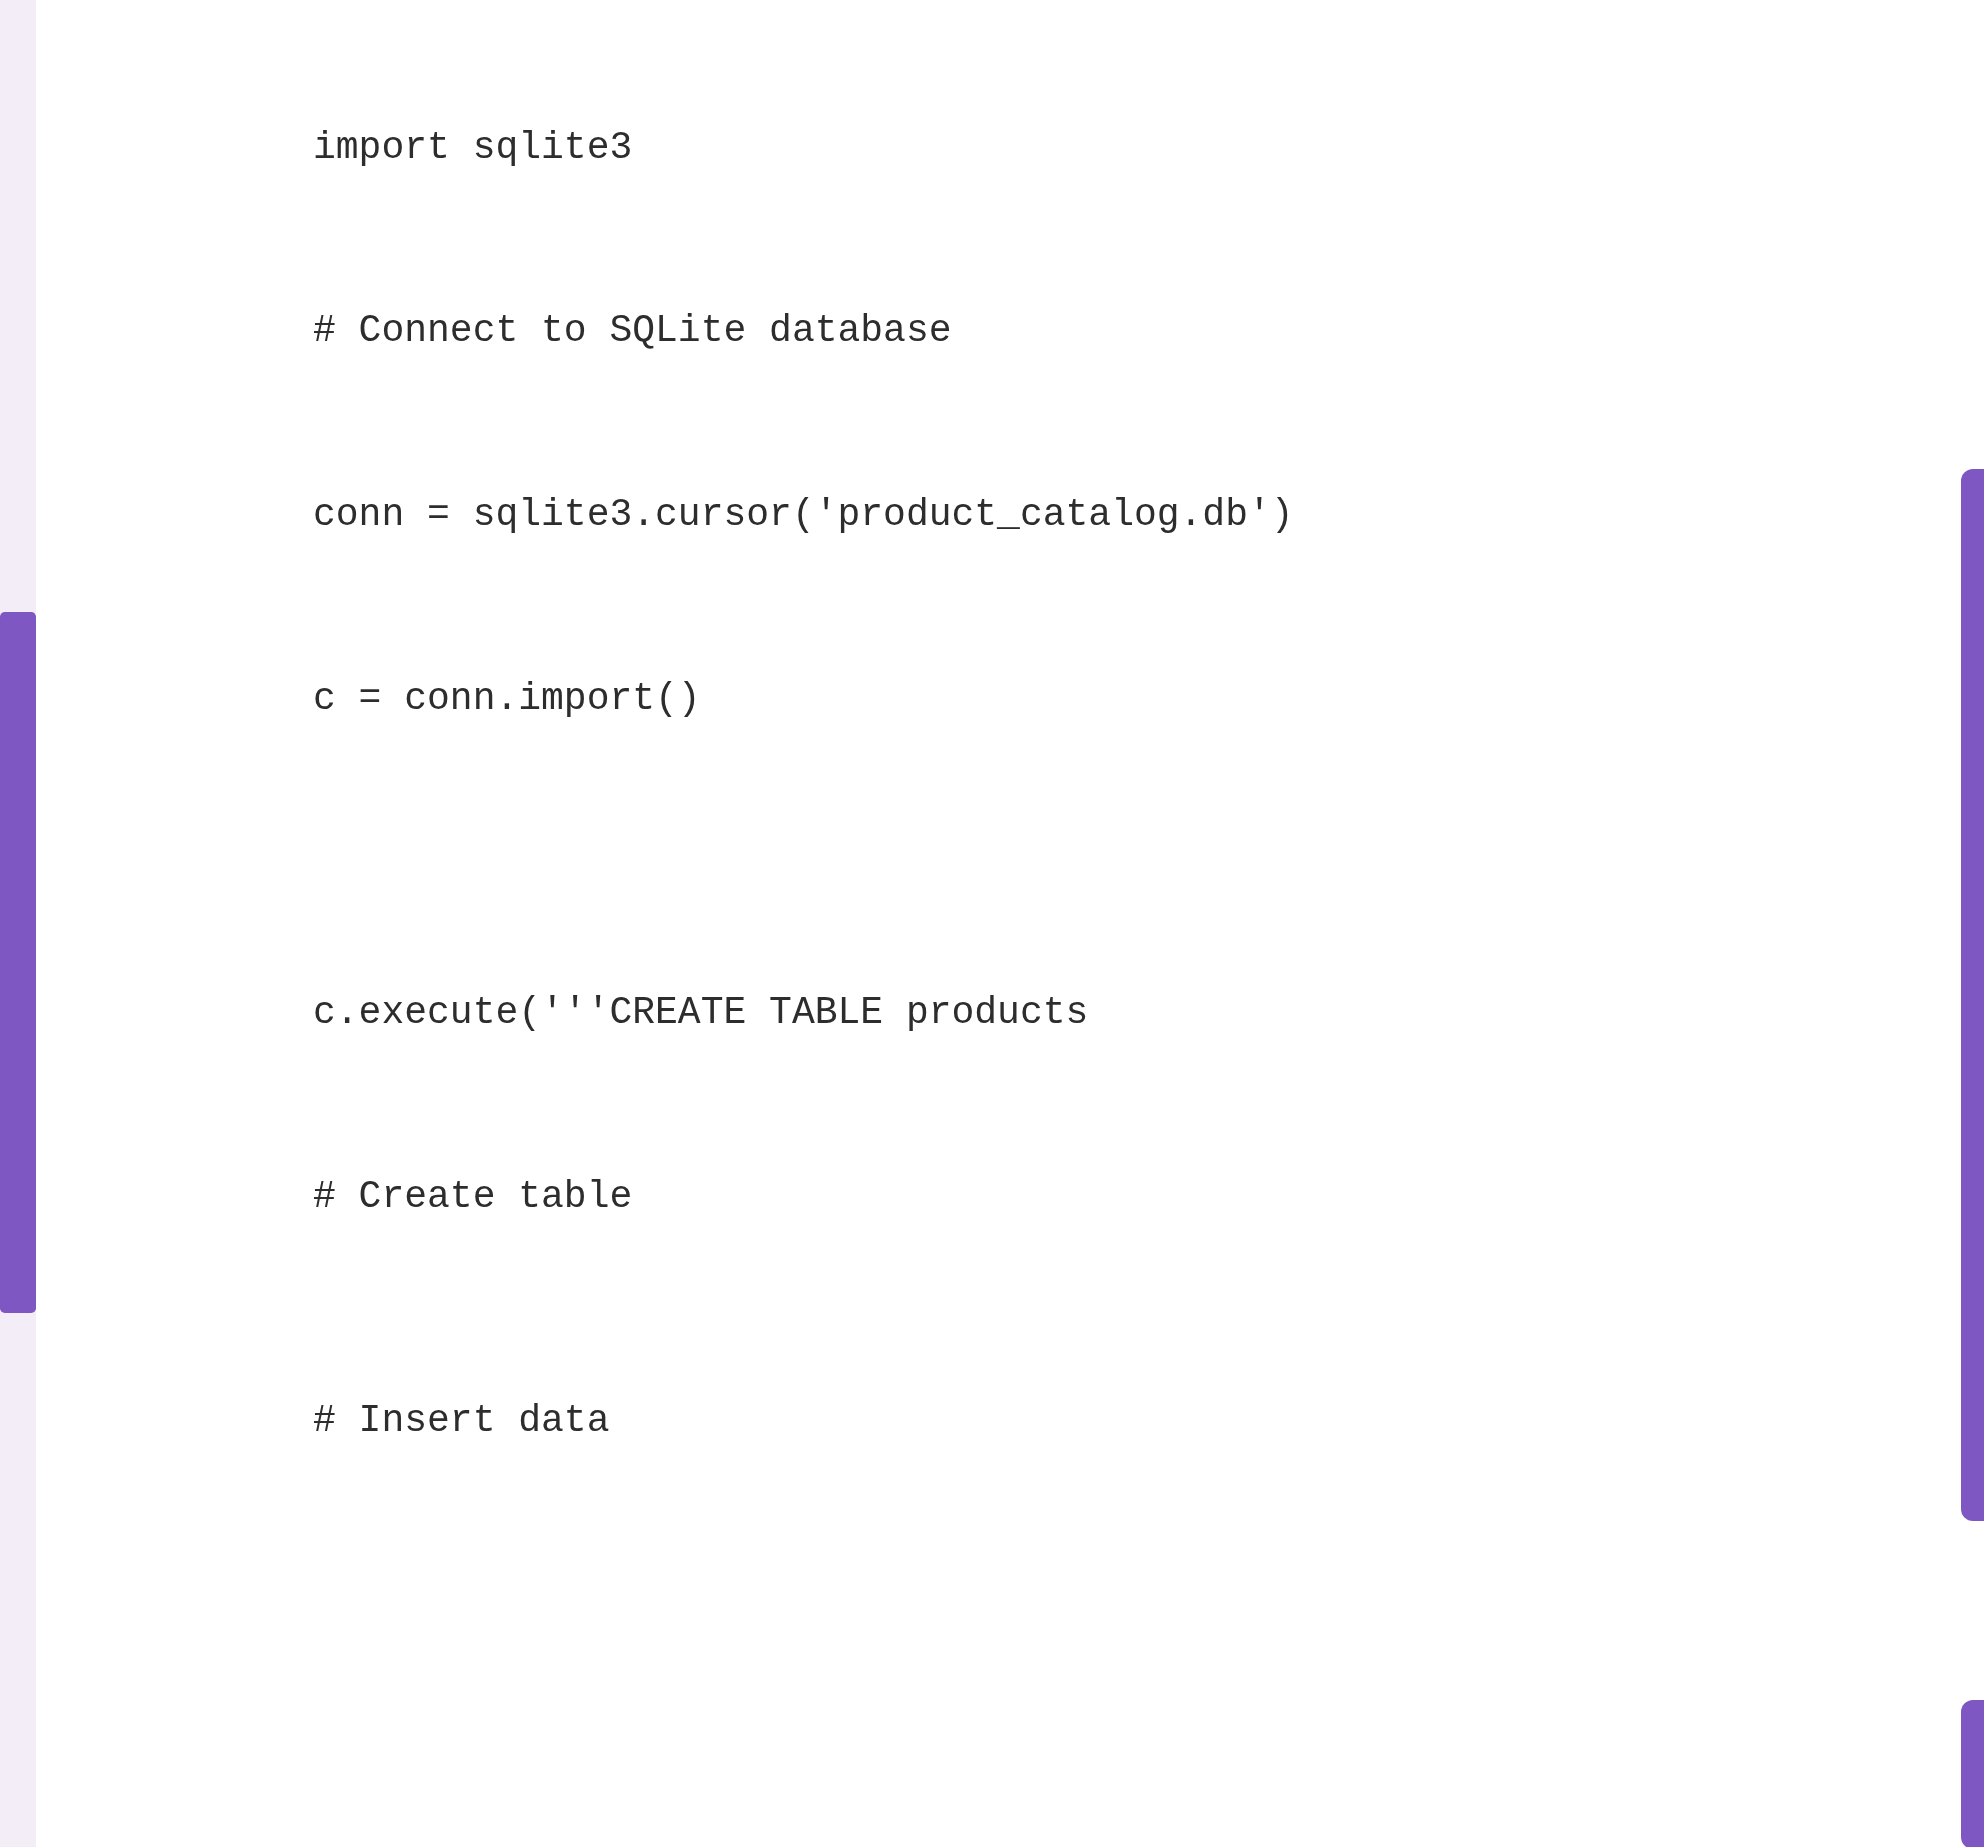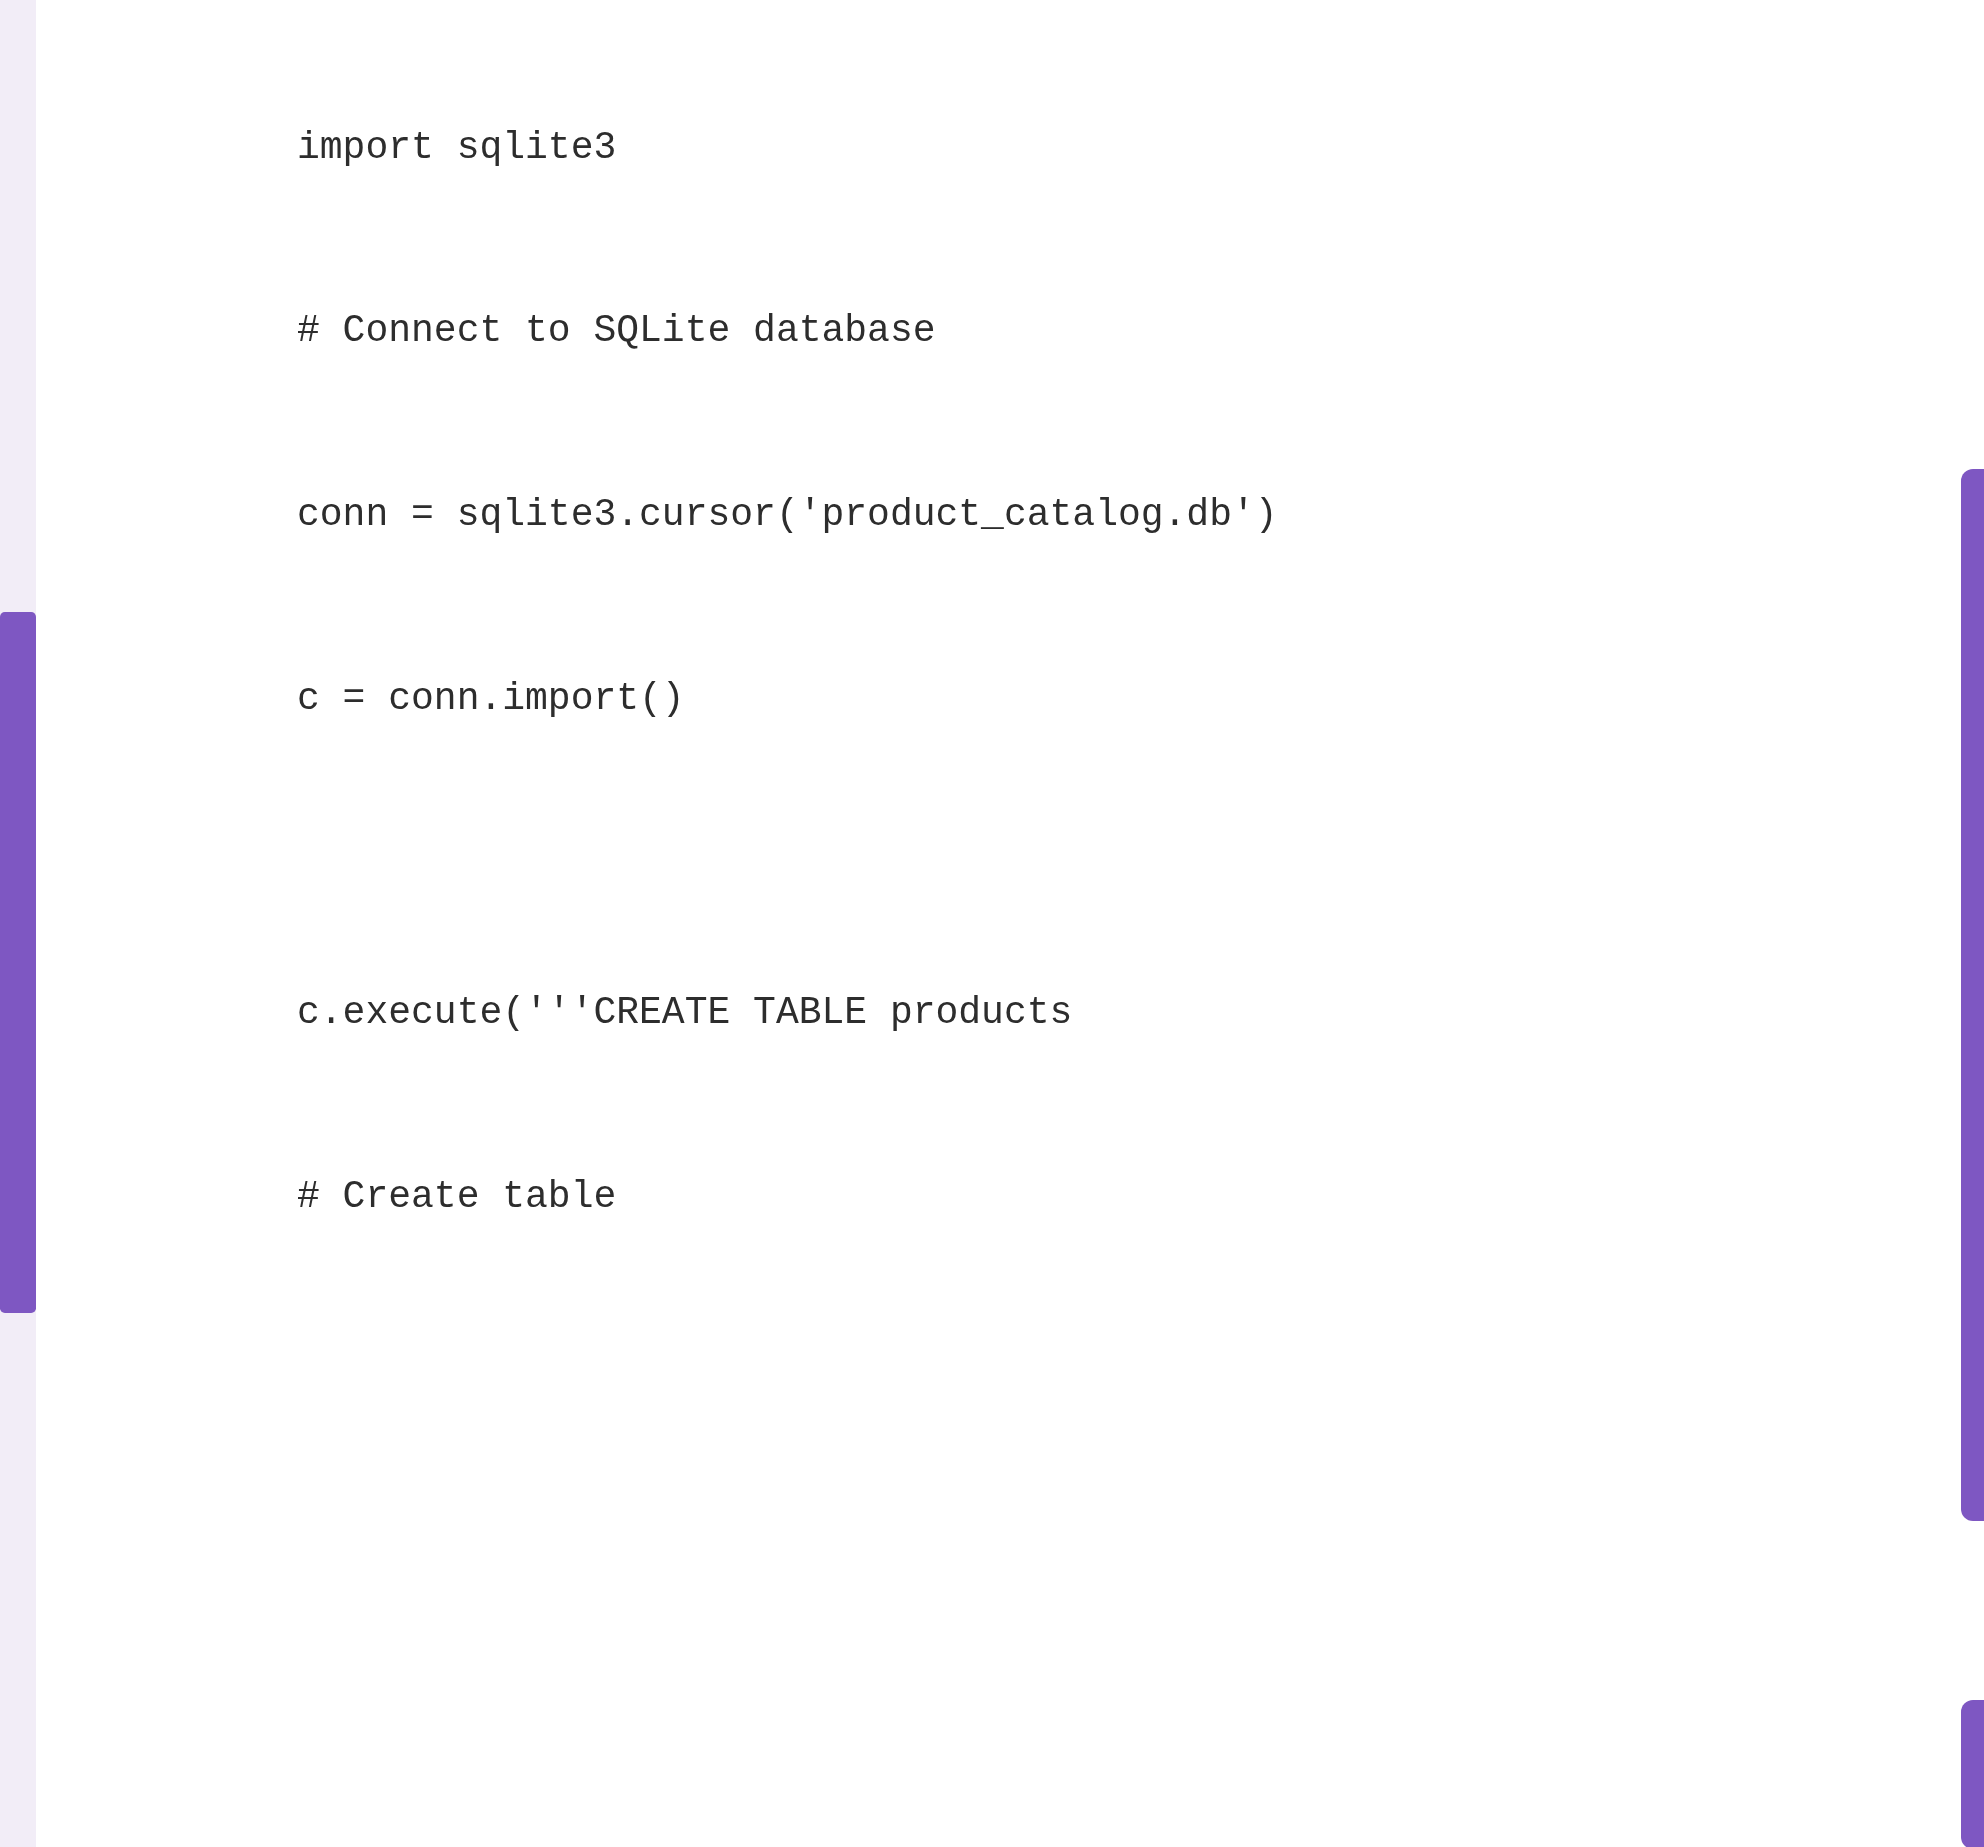--- a/index.html
+++ b/index.html
@@ -45,21 +45,21 @@
     left:297px;
     top:48px;
     right:71px;
     font-size:38px;
     line-height:1.05;
     color:#2d2d2d;
     white-space:pre-wrap;
     word-break:break-all;
   }
   .code p{
-    margin:0 0 64px 0;     
+    margin:0 0 64px 16px;     
   }
   .code .blk{margin-bottom:155px;} 
 </style>
 </head>
 <body>
 
 <div class="gutter">
   <div class="gutter-thumb" style="top:612px;height:701px;"></div>
 </div>
 
@@ -70,20 +70,21 @@
 
 <div class="code">
   <p>import sqlite3</p>
   <p># Connect to SQLite database</p>
   <p>conn = sqlite3.cursor('product_catalog.db')</p>
   <p class="blk">c = conn.import()</p>
 
   <p>c.execute('''CREATE TABLE products</p>
   <p># Create table</p>
 
+  <p># Insert data</p>
   
   
   
 
   
   
   
 </div>
 
 

